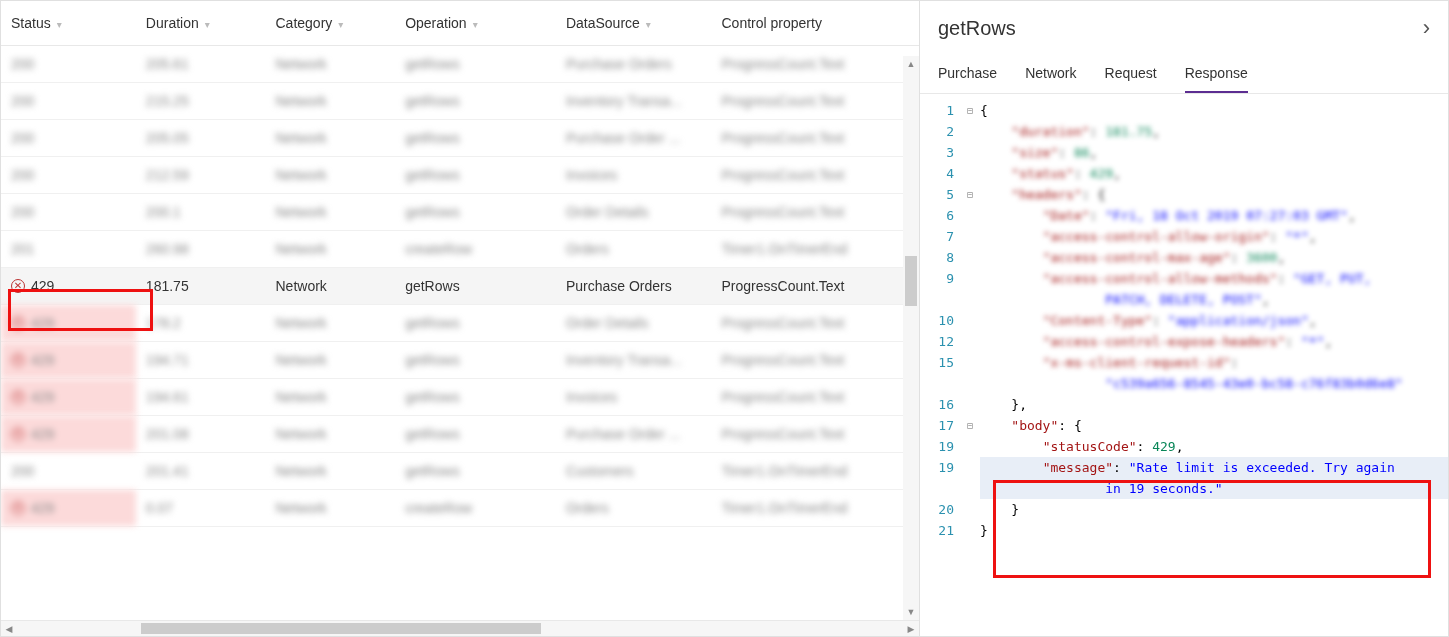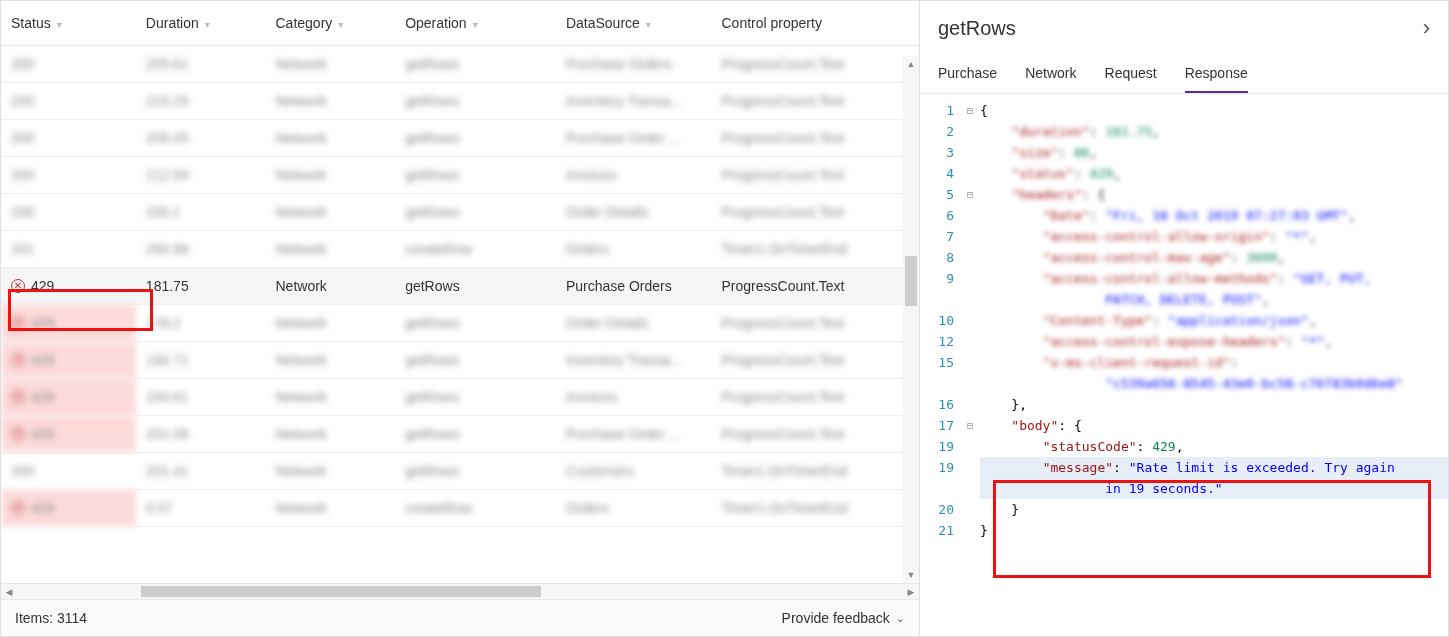--- a/index.html
+++ b/index.html
@@ -217,27 +217,20 @@
       <div class="arrow up">▲</div>
       <div class="thumb"></div>
       <div class="arrow down">▼</div>
     </div>
   </div>
   <div class="hscroll">
     <div class="arrow l">◀</div>
     <div class="thumb"></div>
     <div class="arrow r">▶</div>
   </div>
-  <div class="footer">
-    <span>Items: 3114</span>
-    <div class="feedback">
-      <span>Provide feedback</span>
-      <span class="chev">⌄</span>
-    </div>
-  </div>
 </div>
 
 <div class="right-pane">
   <div class="right-head">
     <h2>getRows</h2>
     <span class="next-btn">›</span>
   </div>
   <div class="tabs" id="tabs">
       <div class="tab">Purchase</div>
       <div class="tab">Network</div>

